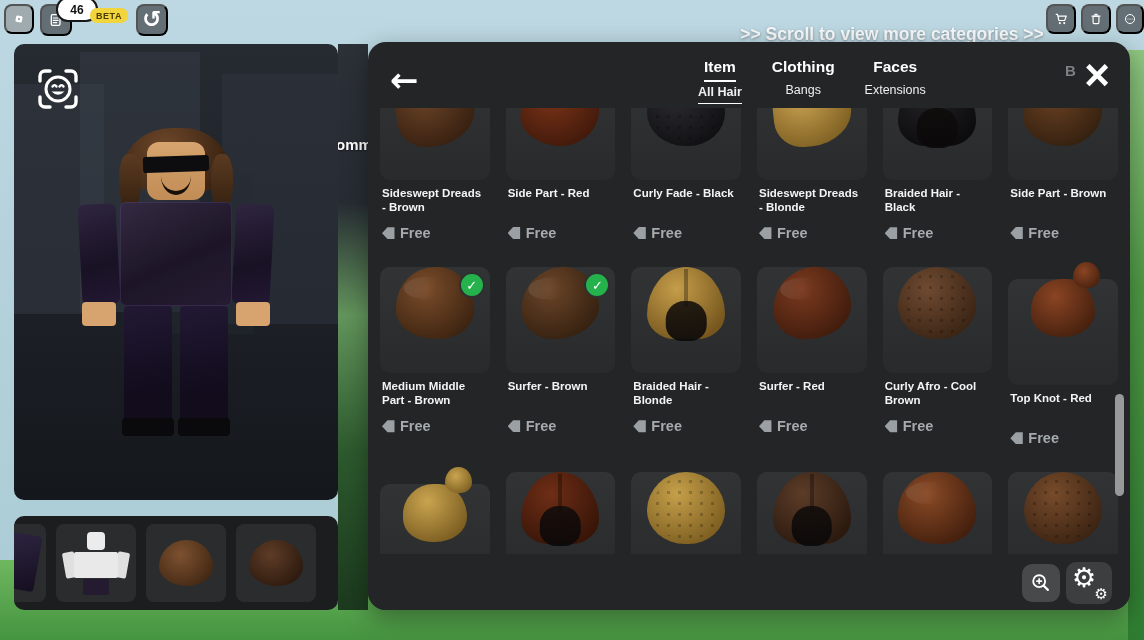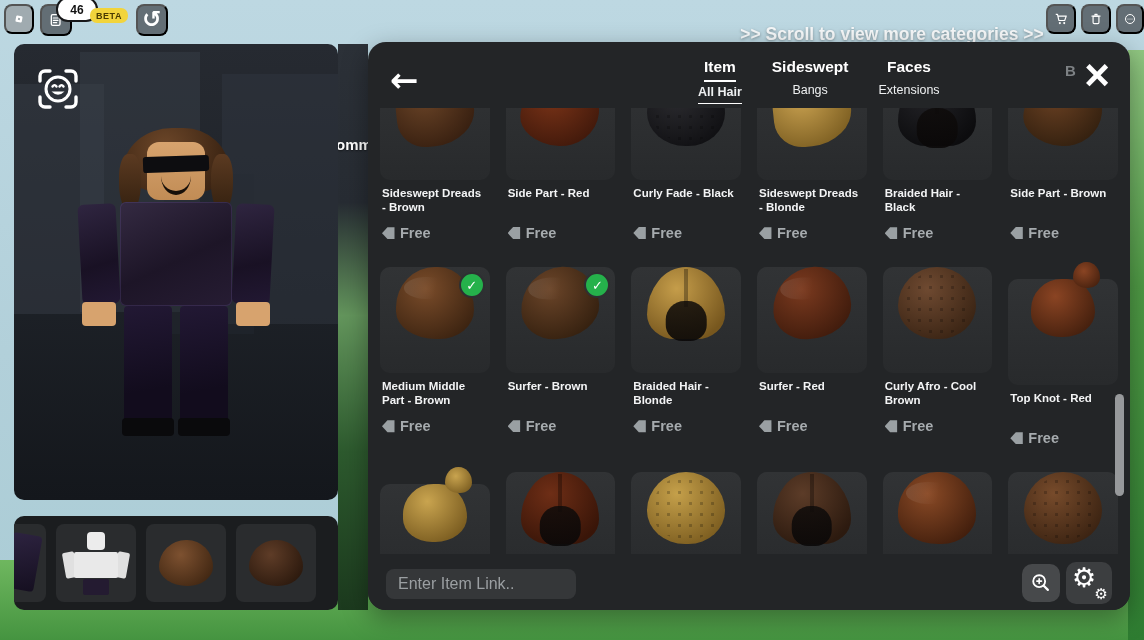--- a/index.html
+++ b/index.html
@@ -229,21 +229,21 @@
   <button class="back-arrow">
     <span>←</span>
   </button>
 
   <div class="tabs">
     <div class="tab active">
       <div><span class="tab-label">Item</span></div>
       <div><span class="tab-sub">All Hair</span></div>
     </div>
     <div class="tab">
-      <div><span class="tab-label">Sideswept</span></div>
+      <div><span class="tab-label">Clothing</span></div>
       <div><span class="tab-sub">Bangs</span></div>
     </div>
     <div class="tab">
       <div><span class="tab-label">Faces</span></div>
       <div><span class="tab-sub">Extensions</span></div>
     </div>
   </div>
   <div class="tab-partial">B</div>
 
   <button class="close-btn">
@@ -424,21 +424,20 @@
       <div class="hair hair--curly" style="--c1: #774b2b; --c2: #3b2312;"></div>
 
     </div>
 
   </div>
       </div>
   </div>
   <div class="scroll-thumb"></div>
 
   <div class="panel-bottom">
-    <input class="link-input" type="text" placeholder="Enter Item Link.." style="">
     <button class="zoom-btn">
       <svg width="22" height="22" viewBox="0 0 24 24">
         <circle cx="10" cy="10" r="6.5" fill="none" stroke="#fff" stroke-width="2"></circle>
         <path d="M10 7.5v5M7.5 10h5" stroke="#fff" stroke-width="1.8" stroke-linecap="round"></path>
         <path d="M15 15l4.5 4.5" stroke="#fff" stroke-width="2.4" stroke-linecap="round"></path>
       </svg>
     </button>
     <button class="settings-btn">
       <span class="gear-big">⚙</span>
       <span class="gear-small">⚙</span>

